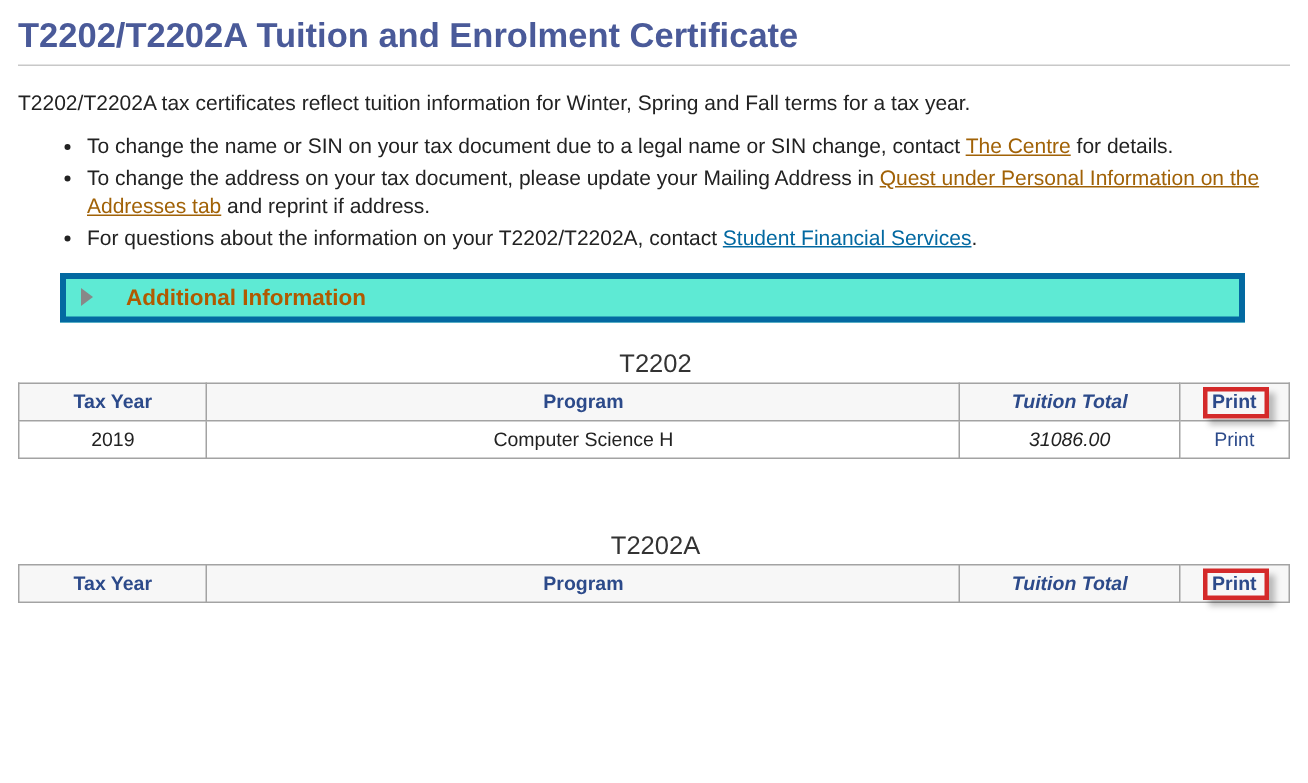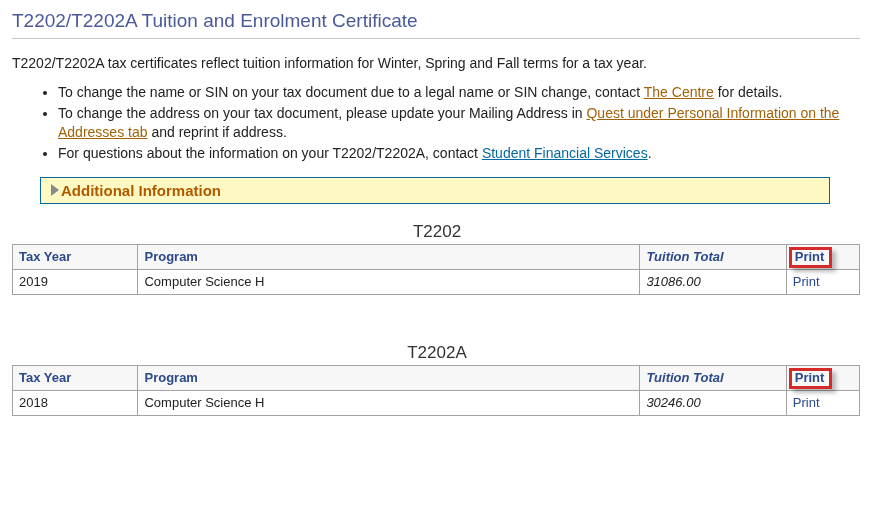--- a/index.html
+++ b/index.html
@@ -5,22 +5,22 @@
   body {
     font-family: Arial, Helvetica, sans-serif;
     font-size: 14px;
     color: #222;
     margin: 0;
     padding: 10px 12px;
     width: 848px;
   }
   .page-title {
     color: #4a5a99;
-    font-size: 19px;
-    font-weight: 400;
+    font-size: 23px;
+    font-weight: 700;
     margin: 0 0 6px 0;
   }
   hr.title-rule {
     border: none;
     border-top: 1px solid #c8c8c8;
     margin: 0 0 16px 0;
   }
   .intro {
     margin: 0 0 12px 0;
   }
@@ -30,26 +30,26 @@
   }
   ul.bullets li {
     margin-bottom: 2px;
     line-height: 1.35;
   }
   a.link-purple { color: #a16207; text-decoration: underline; }
   a.link-blue   { color: #0369a1; }
 
   .accordion {
     margin-left: 28px;
-    border: 1px solid #0369a1;
-    background: #fef9c3;
+    border: 4px solid #0369a1;
+    background: #5eead4;
     padding: 4px 8px;
     display: flex;
     align-items: center;
-    gap: 2px;
+    gap: 22px;
     width: 790px;
     box-sizing: border-box;
     margin-bottom: 18px;
   }
   .accordion-title {
     color: #b05a00;
     font-weight: bold;
     font-size: 15px;
   }
   .chevron-icon {
@@ -71,21 +71,21 @@
   table.data {
     border-collapse: collapse;
     width: 100%;
     margin-bottom: 48px;
   }
   table.data.last { margin-bottom: 6px; }
   table.data th, table.data td {
     border: 1px solid #a3a3a3;
     padding: 3px 6px;
     font-size: 13px;
-    text-align: left;
+    text-align: center;
     height: 18px;
   }
   table.data th {
     background: #f7f7f7;
     color: #2c4a8a;
     font-weight: bold;
   }
   col.col-year  { width: 120px; }
   col.col-prog  { width: 480px; }
   col.col-tuit  { width: 140px; }
@@ -178,22 +178,14 @@
       <th>Program</th>
       <th class="col-tuit">Tuition Total</th>
       <th class="col-print">
         <div class="highlight-box h2" style="display:inline-block; padding:0 2px;">
           <span>Print</span>
         </div>
       </th>
     </tr>
   </thead>
   <tbody>
-    <tr>
-      <td>2018</td>
-      <td>Computer Science H</td>
-      <td class="col-tuit">30246.00</td>
-      <td class="col-print">
-        <a href="#">Print</a>
-      </td>
-    </tr>
   </tbody>
 </table>
 
 </body></html>

